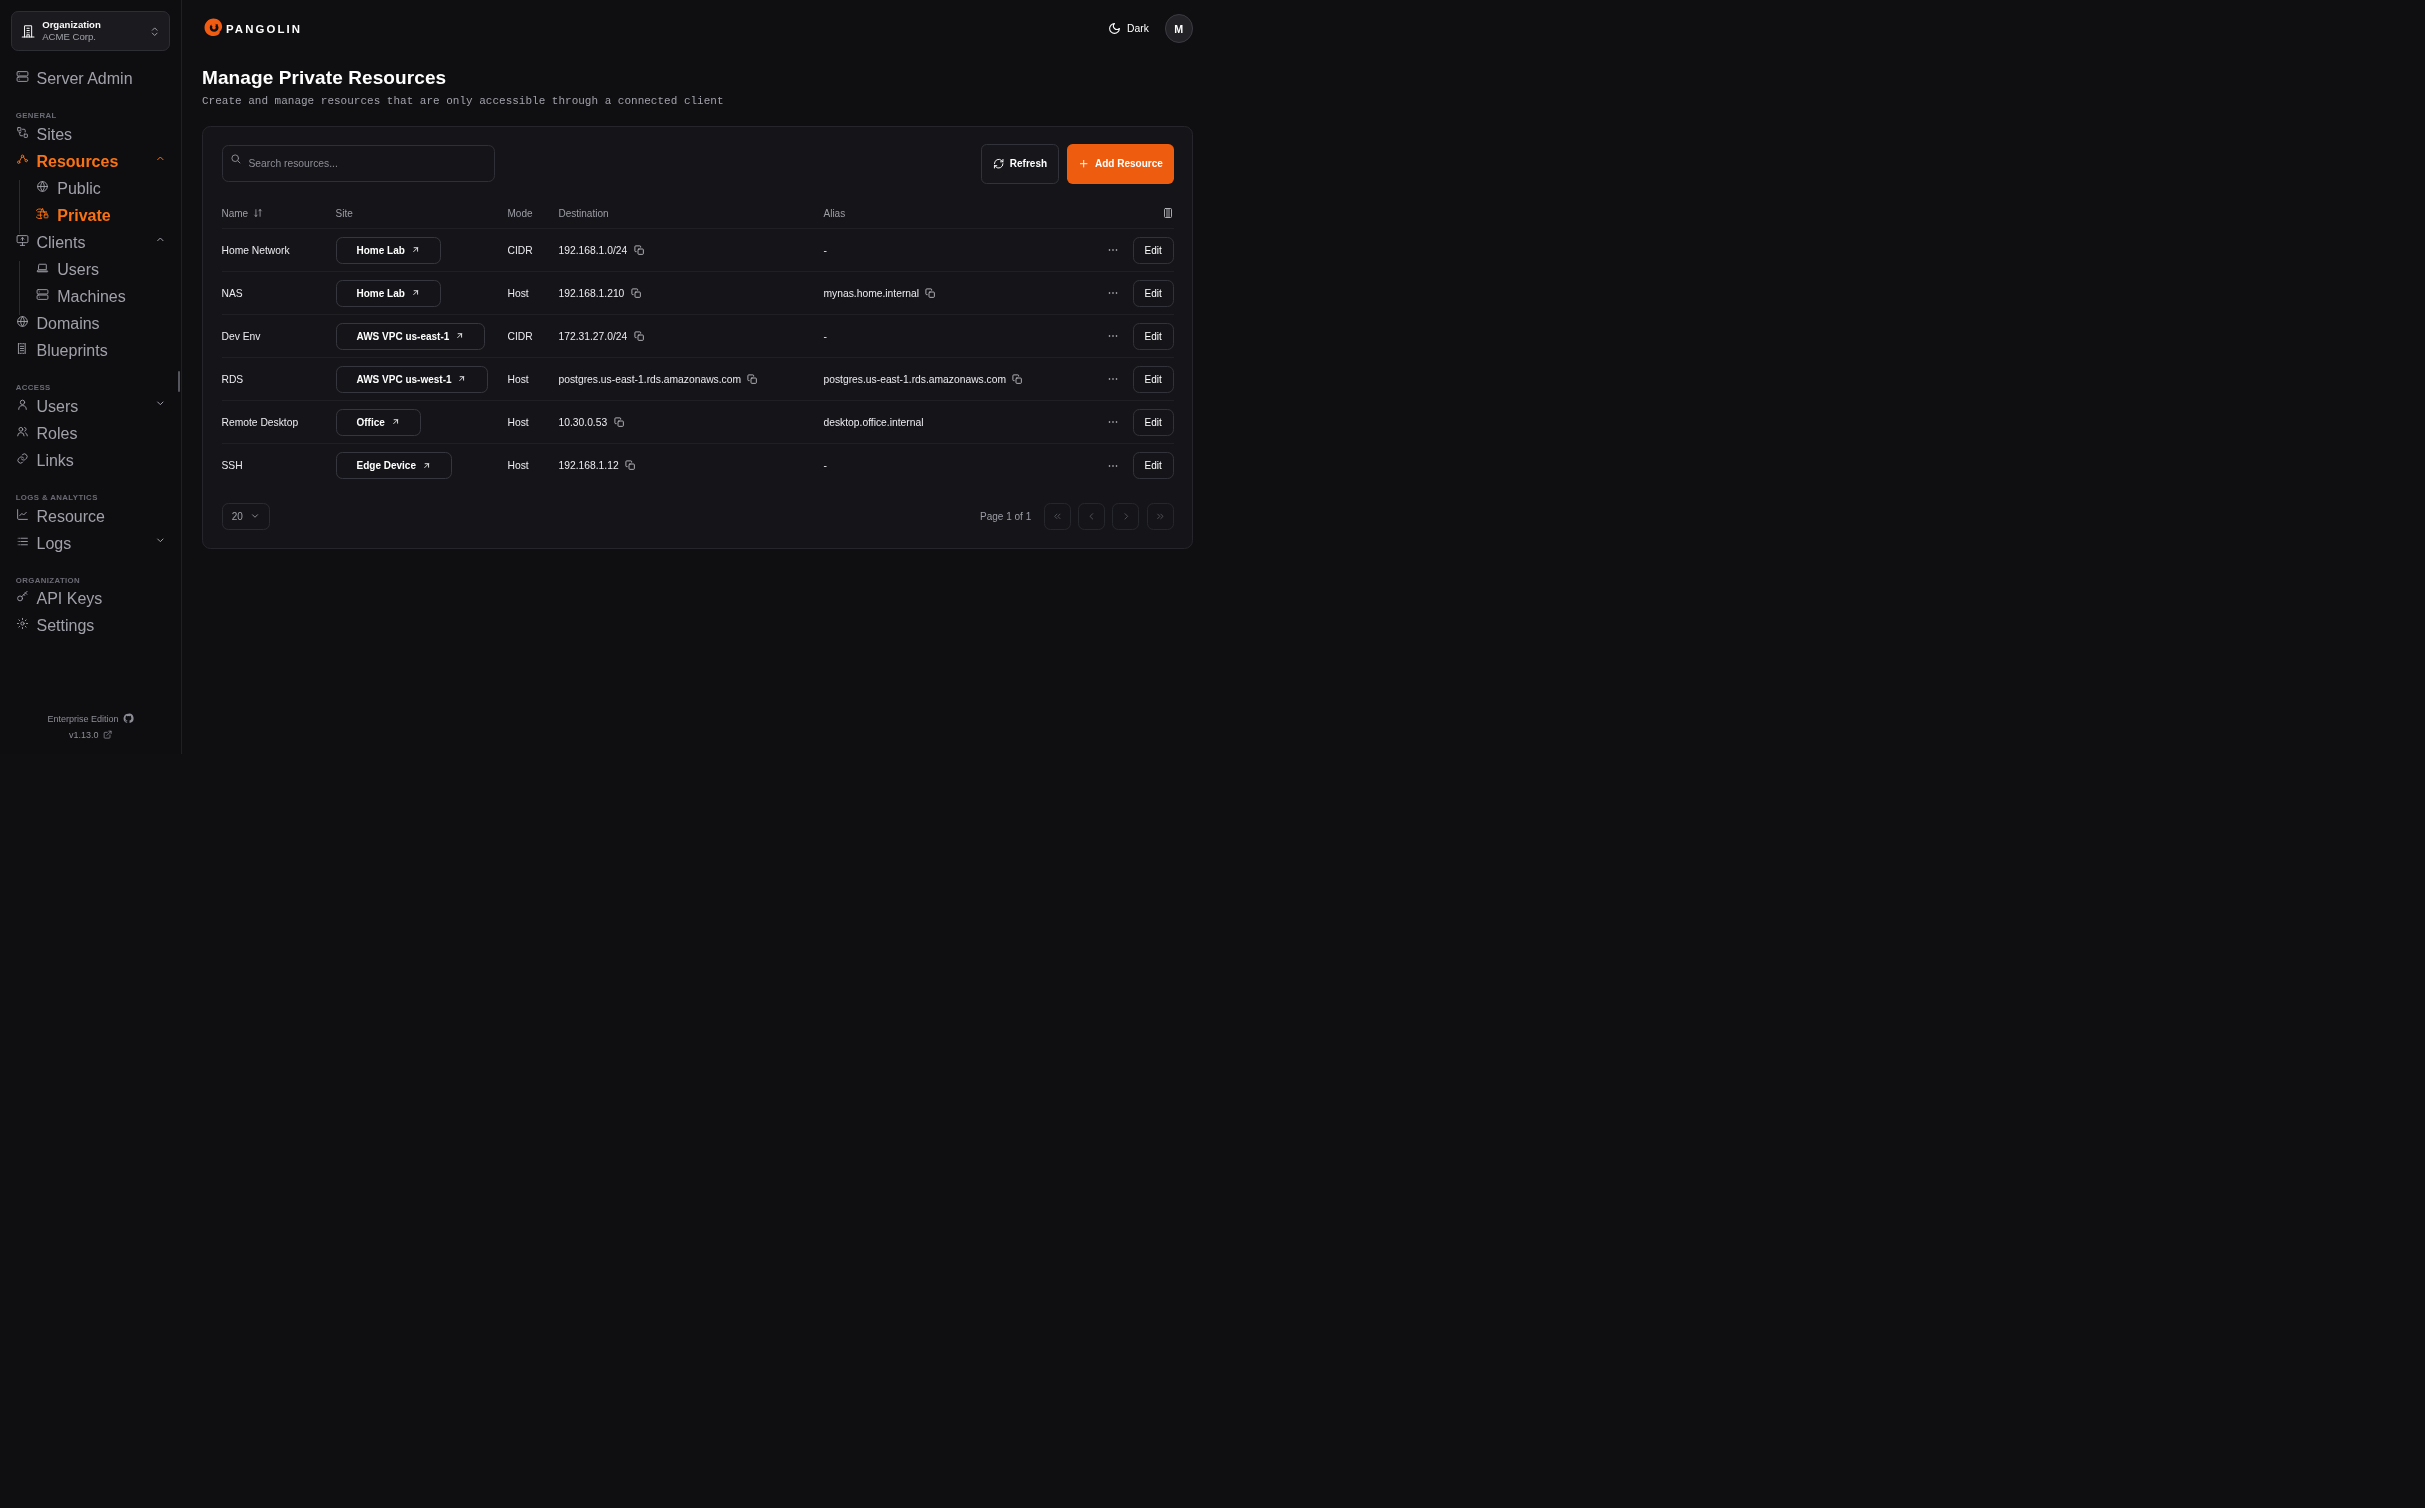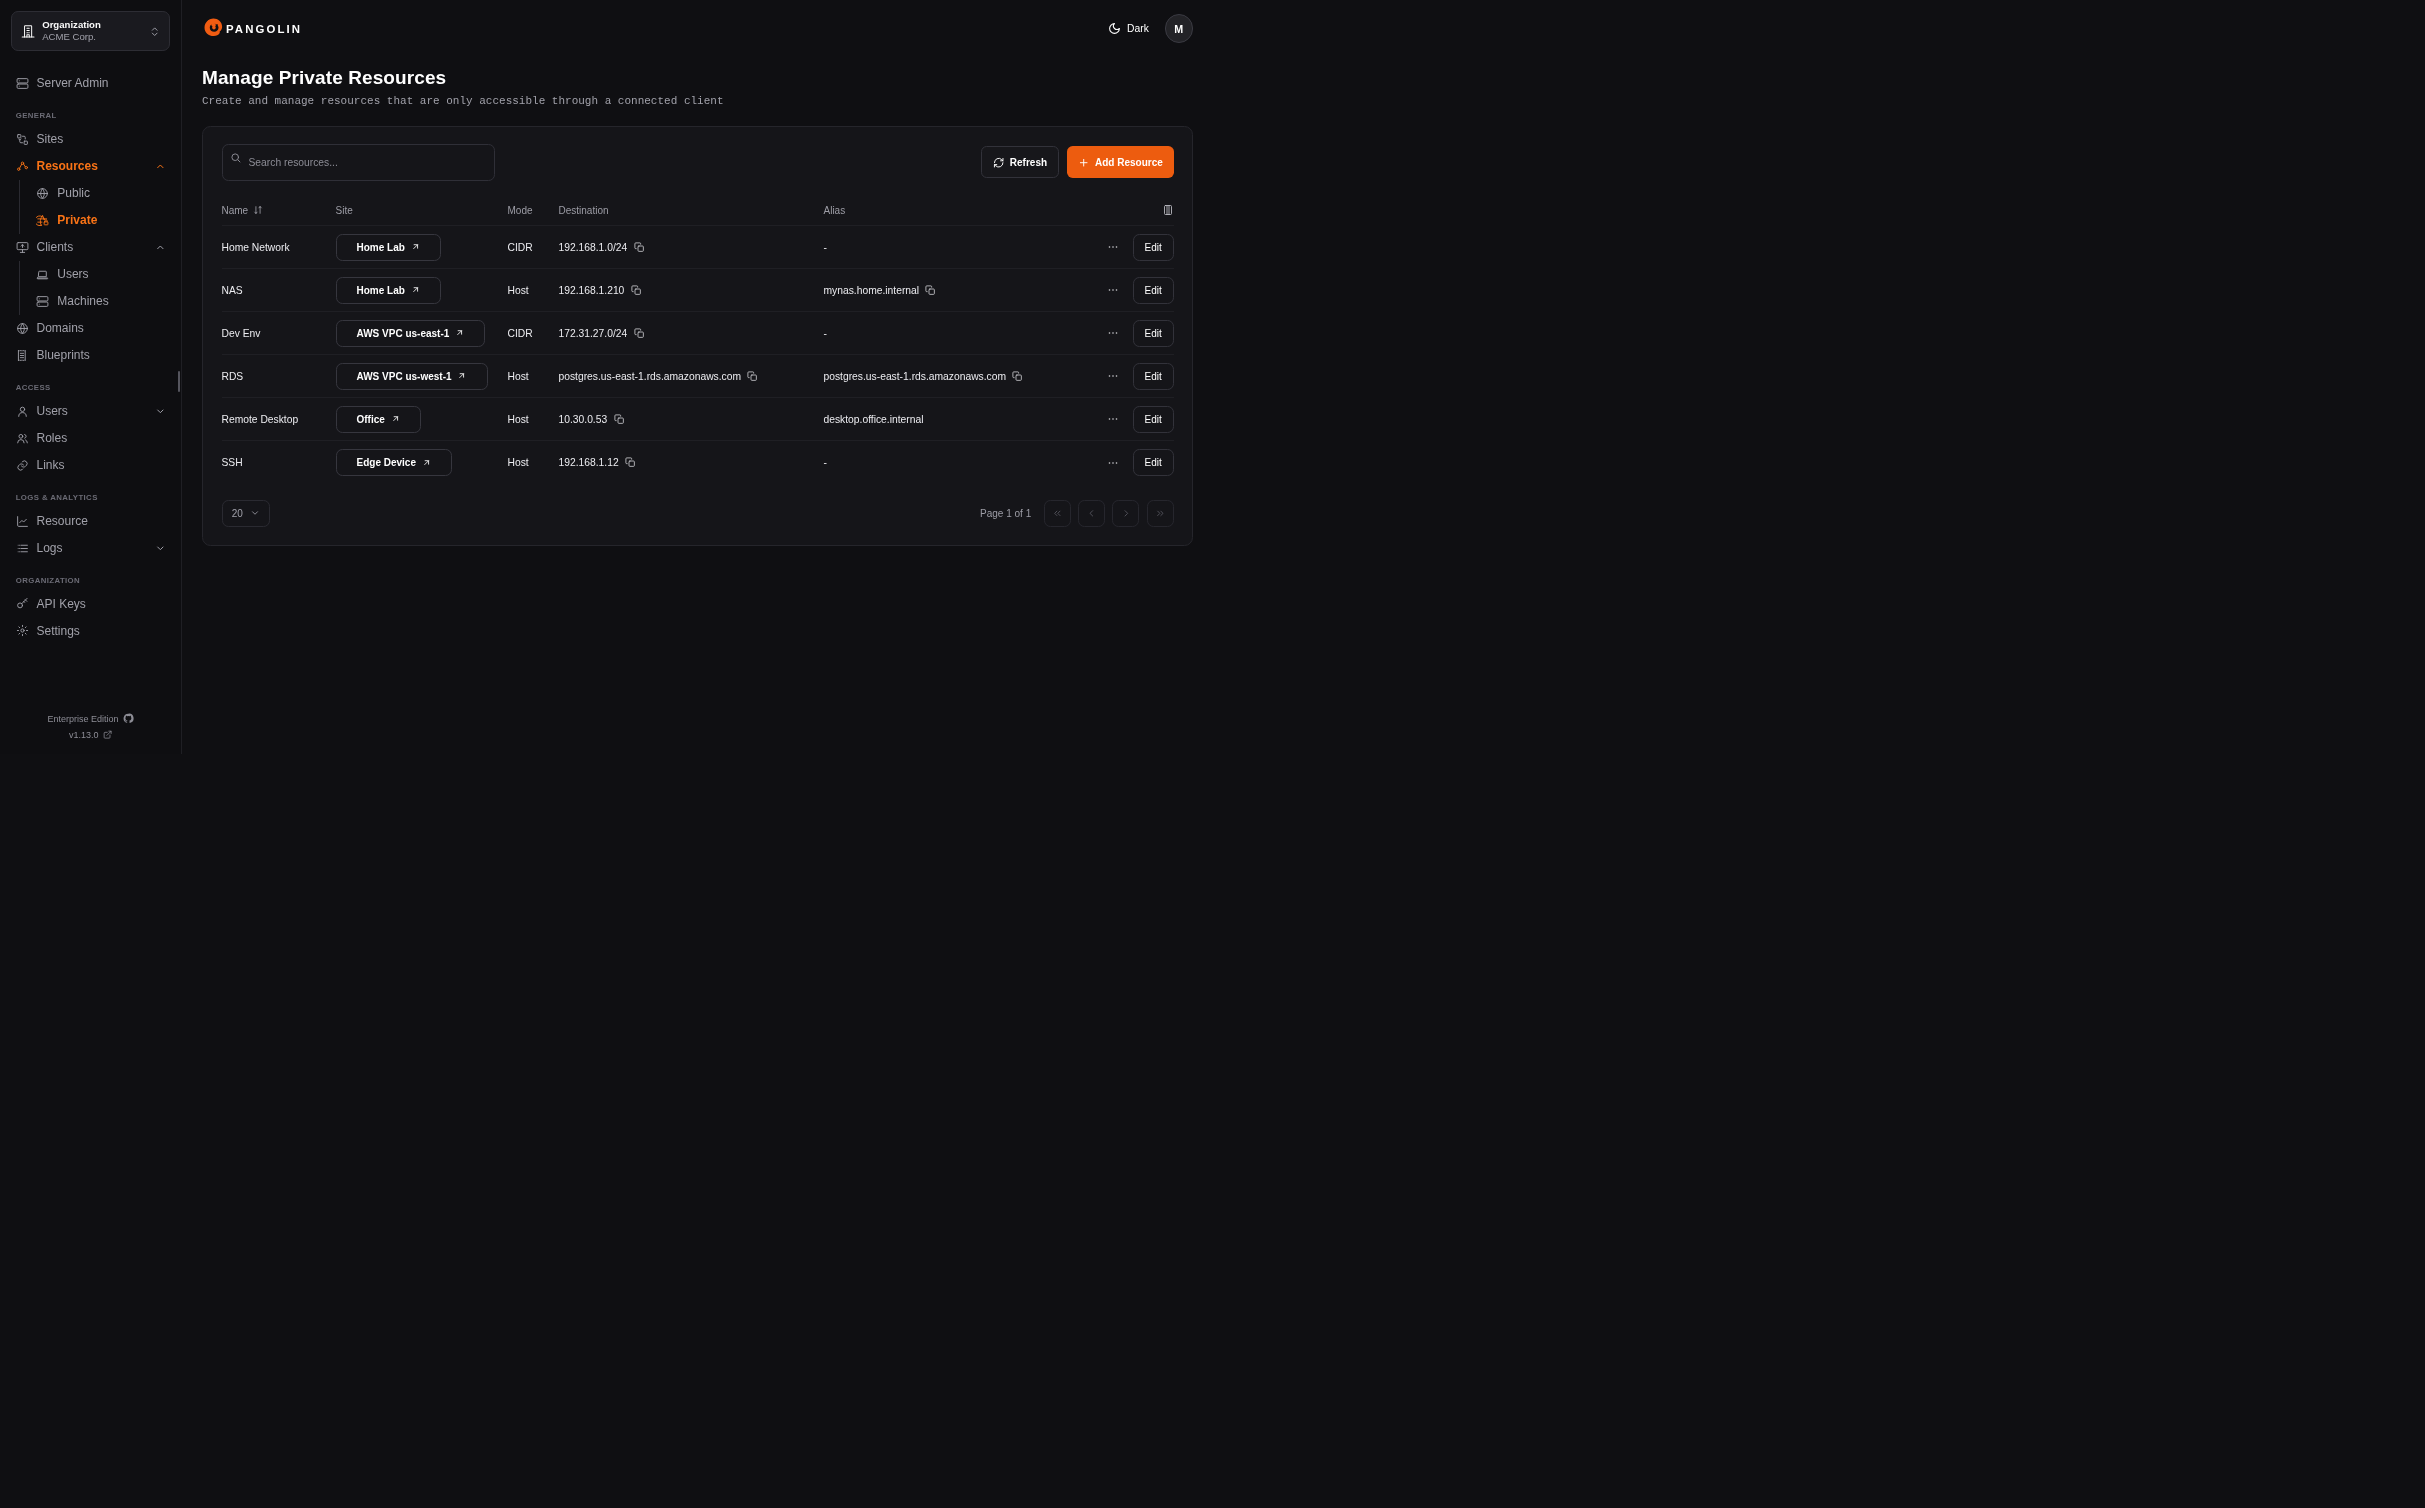--- a/index.html
+++ b/index.html
@@ -15,22 +15,22 @@
 
   
   .sidebar{width:182px;height:100%;background:var(--side-bg);border-right:0.7px solid var(--border-soft);
            padding:11.4px 11.4px 14.2px;display:flex;flex-direction:column;position:relative;}
   .org-btn{display:flex;align-items:center;gap:7.1px;width:100%;height:40px;padding:0 8.5px;
            background:#1a1a1f;border:0.7px solid #2d2d34;border-radius:7.1px;cursor:pointer;}
   .org-btn .org-texts{flex:1;min-width:0;text-align:left;}
   .org-label{font-size:9.6px;font-weight:bold;color:#fafafa;line-height:1.25;}
   .org-value{font-size:9.6px;color:var(--muted);line-height:1.25;}
   .nav{margin-top:18.5px;display:flex;flex-direction:column;}
-  .nav-item{display:flex;align-items:center;gap:7.8px;height:27px;border-radius:5.7px;
-            color:var(--muted);font-size:12px;cursor:pointer;padding:0 4.3px;}
+  .nav-item{display:flex;gap:7.8px;height:27px;border-radius:5.7px;
+            color:var(--muted);font-size:16px;cursor:pointer;padding:0 4.3px;}
   .nav-item .spacer{flex:1;}
   .nav-item.active{color:var(--accent-text);font-weight:bold;}
   .section-title{font-size:7.8px;font-weight:bold;letter-spacing:0.4px;color:var(--dim);
                  margin:14.2px 4.3px 5.7px;}
   .subnav{margin-left:7.8px;border-left:0.7px solid #2a2a31;padding-left:12px;display:flex;flex-direction:column;}
   .side-footer{margin-top:auto;text-align:center;font-size:9px;color:#8d8d96;}
   .side-footer .line{display:flex;align-items:center;justify-content:center;gap:4.3px;margin-top:5.7px;}
   .scroll-thumb{position:absolute;right:0.7px;top:371px;width:2.1px;height:21.4px;border-radius:1.4px;background:#55555e;}
 
   
@@ -49,21 +49,21 @@
   .card{margin-top:18.5px;background:var(--card);border:0.7px solid var(--border);border-radius:8.5px;
         padding:17px 18.5px 18.5px;}
   .card-toolbar{display:flex;align-items:center;justify-content:space-between;}
   .search-wrap{position:relative;width:273px;}
   .search-wrap .s-icon{position:absolute;left:8.5px;top:7.8px;color:#8d8d96;}
   .search-input{width:100%;height:37px;background:transparent;border:0.7px solid #2f2f37;border-radius:6.4px;
                 color:var(--text);font-size:10.3px;padding:0 8.5px 0 26px;outline:none;
                 font-family:"Liberation Sans", sans-serif;}
   .search-input::placeholder{color:#8d8d96;}
   .toolbar-btns{display:flex;align-items:center;gap:8.5px;}
-  .btn{display:flex;align-items:center;gap:5.7px;height:32px;padding:0 10.7px;border-radius:5.7px;
+  .btn{display:flex;align-items:center;gap:5.7px;height:40px;padding:0 10.7px;border-radius:5.7px;
        font-size:10px;font-weight:bold;cursor:pointer;border:0.7px solid transparent;}
   .btn-outline{background:#17171b;border-color:#32323a;color:#fff;}
   .btn-accent{background:var(--accent);color:#fff;border:none;}
 
   
   .table{margin-top:14.2px;}
   .tr{display:grid;grid-template-columns:114px 172px 51px 265px 1fr 107px;align-items:center;}
   .thead{height:31px;color:#9d9da6;font-size:10px;border-bottom:0.7px solid var(--border-soft);}
   .thead .th{display:flex;align-items:center;gap:5px;}
   .thead .th-actions{display:flex;justify-content:flex-end;color:#b9b9c1;}

